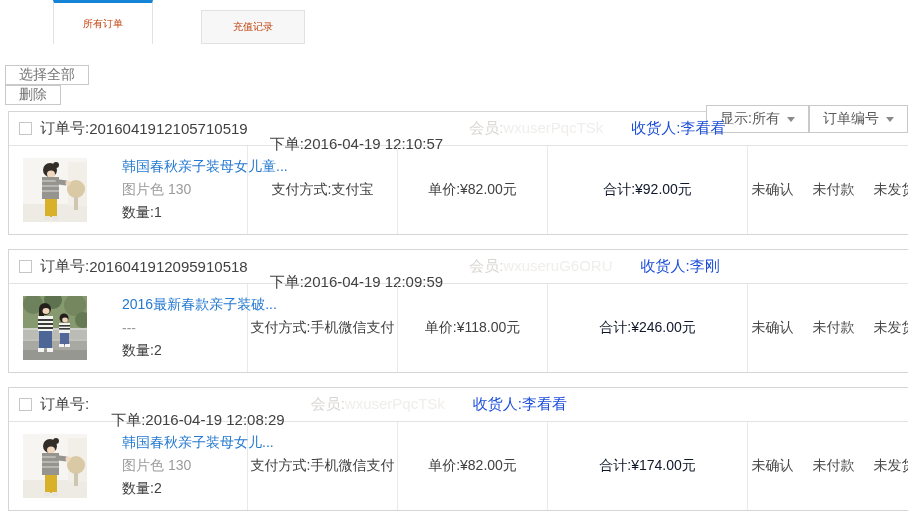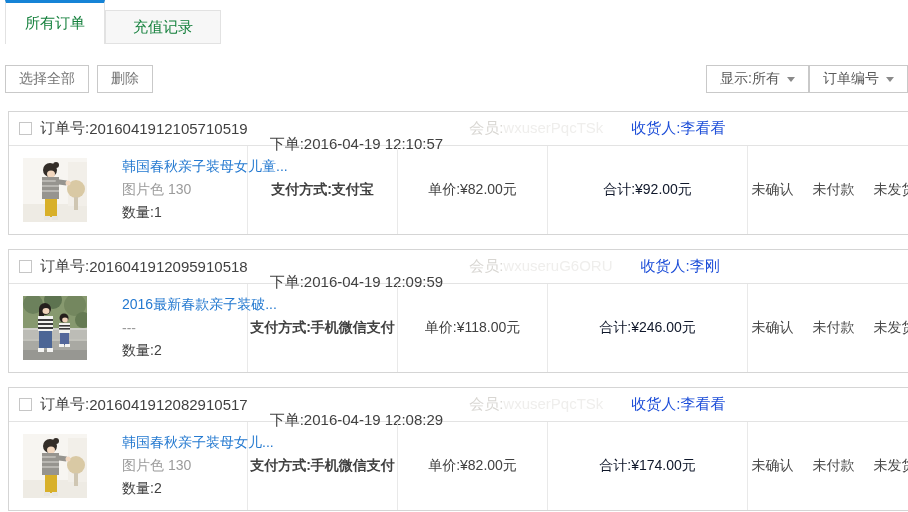--- a/index.html
+++ b/index.html
@@ -2,28 +2,28 @@
 <html><head>
 <meta charset="utf-8">
 <style>
   * { margin:0; padding:0; box-sizing:border-box; }
   html,body { width:908px; height:512px; overflow:hidden; background:#fff;
     font-family:"Liberation Sans","DejaVu Sans",sans-serif; color:#404040; }
 
   
   .tabstrip { display:flex; align-items:flex-end; height:44px; padding-left:5px; }
   .tab { display:flex; align-items:center; justify-content:center; cursor:pointer;
-    font-size:15px; color:#15803d; }
+    font-size:10px; color:#c2410c;margin-left:48px; }
   .tab.active { height:44px; width:100px; background:#fff;
     border:1px solid #e2e2e2; border-bottom:none; border-top:3px solid #1583d6; }
-  .tab.inactive { height:34px; width:116px; background:#f7f7f7;
+  .tab.inactive { height:34px; width:104px; background:#f7f7f7;
     border:1px solid #e2e2e2; }
 
   
-  .toolbar { display:flex; align-items:flex-start; margin:21px 0 0 5px; height:28px; }
+  .toolbar { display:flex; align-items:flex-start; margin:21px 0 0 5px; height:28px;flex-direction:column; }
   .btn { height:28px; display:flex; align-items:center; cursor:pointer;
     background:#fff; border:1px solid #c9c9c9; color:#757575; font-size:14px;
     padding:0 13px; white-space:nowrap; }
   .single { margin-right:8px; }
   .btn-group { display:flex; margin-right:8px; }
   .btn-group .btn { margin-left:-1px; }
   .toolbar-right { margin-left:auto; display:flex; align-items:center; }
   .dropdown { gap:7px; margin-left:0; color:#5a5a5a; }
   .caret { width:0; height:0; border:4px solid transparent; border-top:5px solid #8a8a8a;
     margin-top:4px; }
@@ -38,21 +38,21 @@
     margin-right:8px; cursor:pointer; flex:none; }
   .oh-placed { margin-left:22px;margin-top:32px; }
   .oh-member { margin-left:26px; color:#d8d6d2; }
   .oh-member .val { color:#efeeec; }
   .oh-receiver { margin-left:28px; color:#1d4ed8; }
 
   .order-body { display:flex; height:88px; font-size:14px; }
   .cell { display:flex; align-items:center; justify-content:center;
     border-right:1px solid #e9e9e9; height:100%;gap:24px; }
   .c-product { width:239px; justify-content:flex-start; padding-left:14px; }
-  .c-pay { width:150px;font-weight:bold; }
+  .c-pay { width:150px; }
   .c-price { width:150px; }
   .c-total { width:200px; color:#0f172a; }
   .c-status { width:171px; border-right:none; gap:19px; color:#4a4a4a; }
 
   .thumb { width:64px; height:64px; flex:none; margin-right:11px; overflow:hidden; }
   .pcol { display:flex; flex-direction:column; justify-content:space-between;
     height:66px; padding:1px 0; }
   .plink { color:#2479d0; cursor:pointer; white-space:nowrap; }
   .pvariant { color:#9b9b9b; }
   .pqty { color:#404040; }
@@ -199,21 +199,20 @@
       <span>未付款</span>
       <span>未发货</span>
     </div>
   </div>
 </div>
 
 <div class="order next">
   <div class="order-header">
     <span class="cb"></span>
     <span>订单号:</span>
-      <span>2016041912082910517</span>
     <span class="oh-placed"><span>下单:</span><span>2016-04-19 12:08:29</span></span>
     <span class="oh-member"><span>会员:</span><span class="val">wxuserPqcTSk</span></span>
     <span class="oh-receiver">收货人:李看看</span>
   </div>
   <div class="order-body">
     <div class="cell c-product">
       <span class="thumb">
         <svg width="64" height="64">
             <use href="#img-girl"></use>
           </svg>

